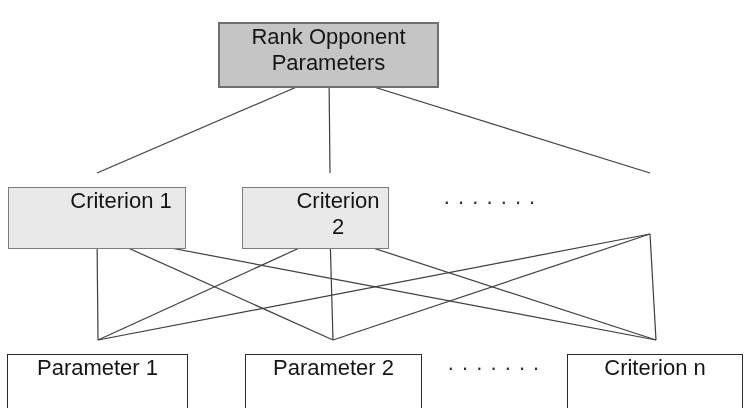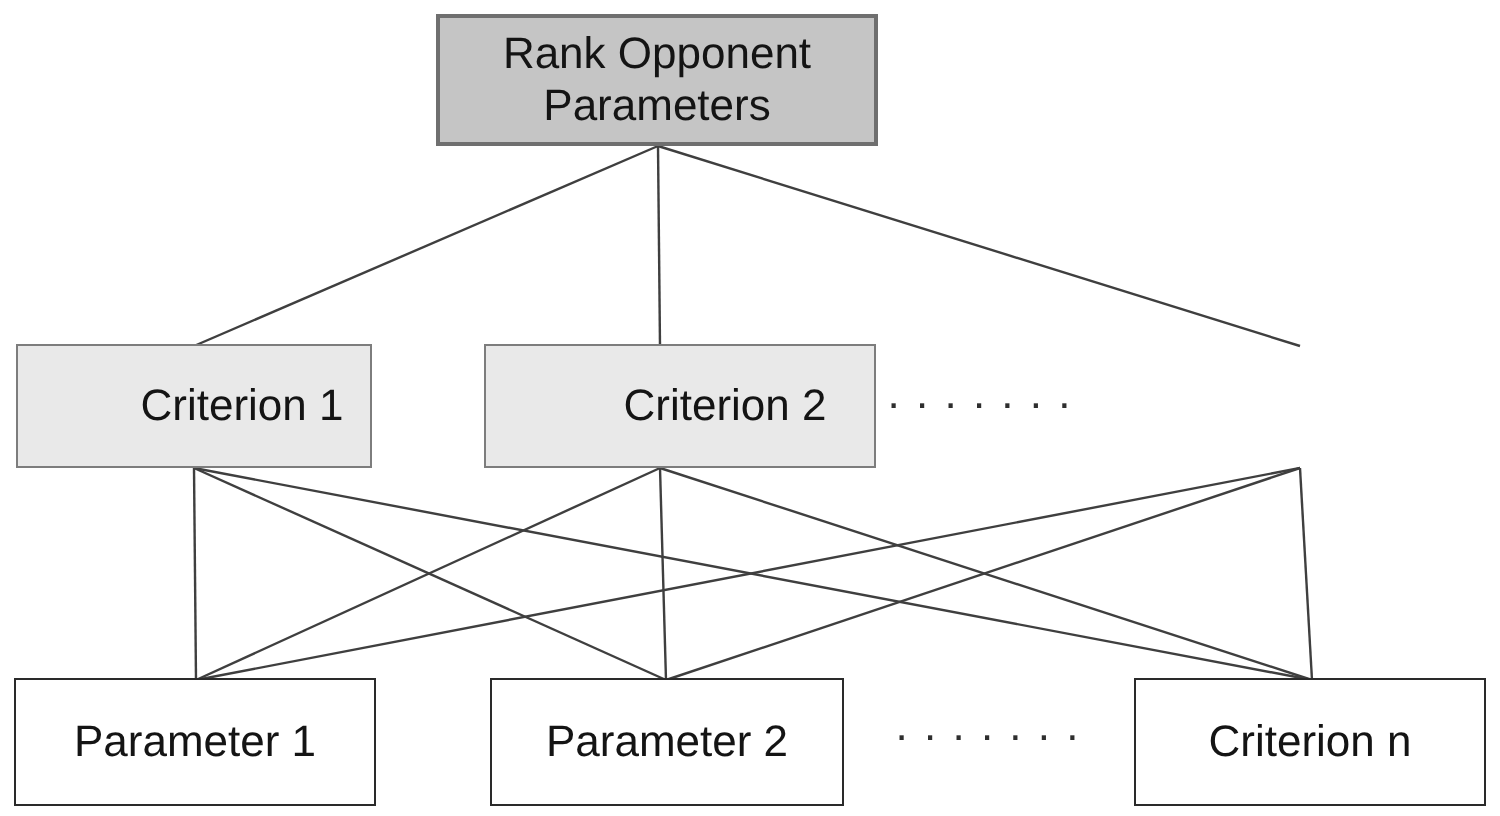--- a/index.html
+++ b/index.html
@@ -24,38 +24,38 @@
     height: 408px;
   }
   #edges line {
     stroke: var(--edge, #3f3f3f);
     stroke-width: 1.2;
   }
   .box {
     position: absolute;
     box-sizing: border-box;
     display: flex;
-    align-items: center;
     justify-content: center;
     text-align: center;
     font-size: 22px;
     line-height: 1.2;
+    margin-top: 15px;
   }
   .goal {
     left: 218px; top: 7px; width: 221px; height: 66px;
     background: var(--goal_fill, #c5c5c5);
     border: 2px solid var(--goal_border, #6f6f6f);
   }
   .goal .label { width: 175px; }
   .criterion {
     background: var(--criterion_fill, #e9e9e9);
     border: 1.5px solid var(--criterion_border, #7d7d7d);
   }
   .c1 { left: 8px;   top: 172px; width: 178px; height: 62px; padding-left: 48px; }
-  .c2 { left: 242px; top: 172px; width: 196px; height: 62px; padding-left: 45px; }
+  .c2 { left: 242px; top: 172px; width: 147px; height: 62px; padding-left: 45px; }
   .cm { left: 562px; top: 172px; width: 176px; height: 62px; }
   .parameter {
     background: var(--parameter_fill, #ffffff);
     border: 1.5px solid var(--parameter_border, #2a2a2a);
   }
   .p1 { left: 7px;   top: 339px; width: 181px; height: 64px; }
   .p2 { left: 245px; top: 339px; width: 177px; height: 64px; }
   .pn { left: 567px; top: 339px; width: 176px; height: 64px; }
   .ellipsis {
     position: absolute;

